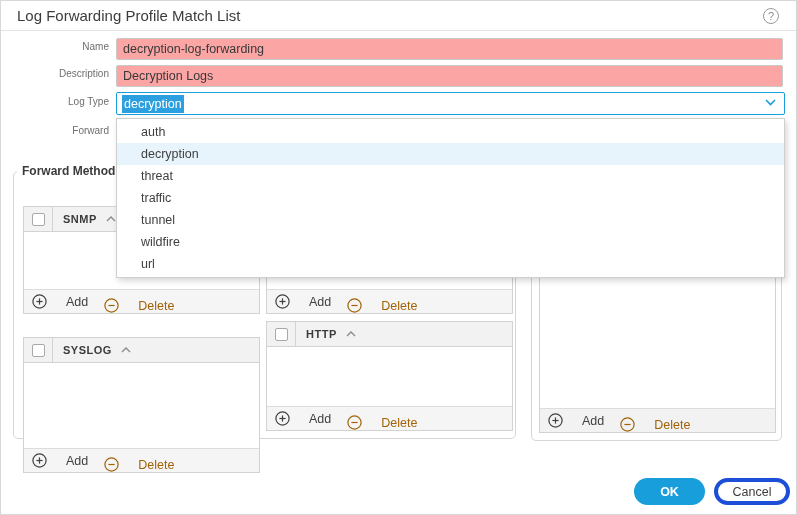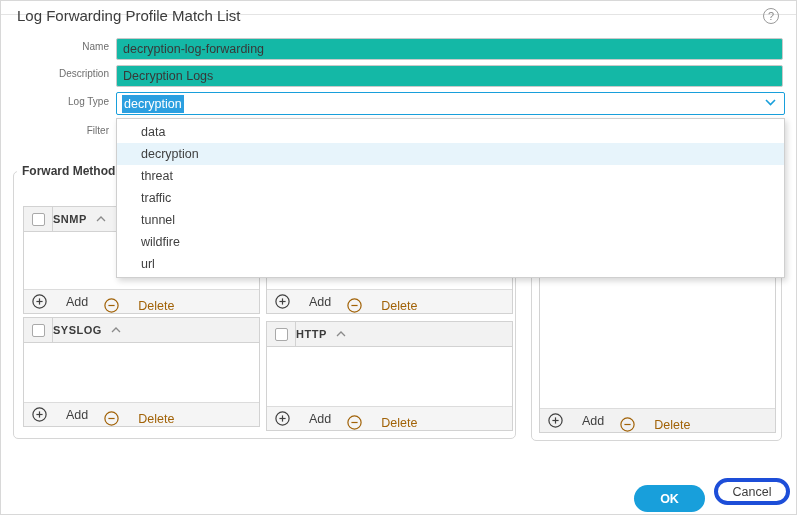--- a/index.html
+++ b/index.html
@@ -16,21 +16,21 @@
     position: relative;
     width: 797px; height: 515px;
     background: #fff;
     border: 1px solid #d8d8d8;
     overflow: hidden;
     font-size: 12.5px;
     color: #3d3d3d;
   }
   
   .titlebar {
-    position: absolute; top: 0; left: 0; right: 0; height: 14px;
+    position: absolute; top: 0; left: 0; right: 0; height: 30px;
     border-bottom: 1px solid #e4e4e4; background: #fff;
   }
   .dialog-title {
     position: absolute; left: 16px; top: 0; line-height: 29px;
     font-size: 15px; font-weight: 500; color: #3c3c3c;
   }
   .help-icon {
     position: absolute; right: 17px; top: 7px;
     width: 16px; height: 16px; border: 1px solid #9a9a9a; border-radius: 50%;
     color: #8b8b8b; font-size: 11px; line-height: 14px; text-align: center;
@@ -38,21 +38,21 @@
   }
   
   .form-label {
     position: absolute; left: 0; width: 108px; text-align: right;
     color: #6e6e6e; font-size: 10px;
   }
   .form-input {
     position: absolute; left: 115px; width: 667px; height: 22px;
     border: 1px solid #c9c9c9; border-radius: 2px;
     font-family: inherit; font-size: 12.5px; color: #383838;
-    padding: 0 6px; background: #14b8a6;
+    padding: 0 6px; background: #fca5a5;
   }
   .combo {
     position: absolute; left: 115px; top: 91px; width: 669px; height: 23px;
     border: 1.5px solid var(--accent); border-radius: 2px; background: #fff;
     display: flex; align-items: center; padding: 0 5px; z-index: 5; cursor: pointer;
   }
   .combo-selected {
     background: var(--selection); color: #fff; padding: 1px 2px; line-height: 16px;
   }
   .combo-chevron {
@@ -80,57 +80,57 @@
     font-size: 12px; font-weight: bold; color: #3b3b3b;
   }
   .right-fieldset { left: 530px; top: 180px; width: 251px; height: 260px; }
   
   .panel {
     position: absolute; display: flex; flex-direction: column;
     border: 1px solid #d2d2d2; background: #fff;
   }
   .panel-snmp   { left: 22px;  top: 205px; width: 237px; height: 108px; }
   .panel-email  { left: 265px; top: 205px; width: 247px; height: 108px; }
-  .panel-syslog { left: 22px;  top: 316px; width: 237px; height: 110px; }
+  .panel-syslog { left: 22px;  top: 336px; width: 237px; height: 136px; }
   .panel-http   { left: 265px; top: 320px; width: 247px; height: 110px; }
   .panel-right  { left: 538px; top: 200px; width: 237px; height: 232px; }
   .panel-header {
     flex: 0 0 25px; background: #f2f2f2; border-bottom: 1px solid #d2d2d2;
     display: flex; align-items: center; cursor: pointer;
   }
   .checkbox-cell {
     width: 29px; align-self: stretch; border-right: 1px solid #d2d2d2;
     display: flex; align-items: center; justify-content: center;
   }
   .checkbox {
     width: 13px; height: 13px; border: 1px solid #a9a9a9; border-radius: 2px;
     background: #fff; cursor: pointer;
   }
   .panel-title {
-    font-size: 11px; font-weight: bold;
+    margin-left: 10px; font-size: 11px; font-weight: bold;
     letter-spacing: 0.5px; color: #3b3b3b;
   }
   .collapse-icon { margin-left: 9px; color: #8a8a8a; display: flex; cursor: pointer; }
   .panel-body { flex: 1 1 auto; background: #fff; }
   .panel-footer {
     flex: 0 0 24px; background: #f5f5f5; border-top: 1px solid #dcdcdc;
     display: flex; align-items: center; padding-left: 8px; gap: 16px;
   }
   .action { display: flex; align-items: center; gap: 19px; cursor: pointer; }
   .action.add { color: #404040; }
   .action.disabled { color: #a16207; cursor: default; margin-top: 8px; }
   .action svg { display: block; }
   
   .btn {
     position: absolute; top: 477px; height: 27px; border-radius: 14px;
     font-family: inherit; font-size: 12.5px; cursor: pointer;
   }
   .btn-ok {
     left: 633px; width: 71px; background: var(--accent); color: #fff;
-    font-weight: bold; border: none; margin-top: 7px;
+    font-weight: bold; border: none;
   }
   .btn-cancel {
     left: 713px; width: 76px; background: #fff; color: #3d3d3d;
     border: 4px solid #1d4ed8;
   }
 </style>
 </head>
 <body>
 
 <div class="screen">
@@ -149,21 +149,21 @@
   <div class="form-label" style="top:95px">Log Type</div>
   <div class="combo">
     <span class="combo-selected">decryption</span>
     <span class="combo-chevron">
       <svg width="11" height="7" viewBox="0 0 11 7">
           <polyline points="1,1 5.5,5.5 10,1" fill="none" stroke="currentColor" stroke-width="1.6"></polyline>
         </svg>
     </span>
   </div>
 
-  <div class="form-label" style="top:124px">Filter</div>
+  <div class="form-label" style="top:124px">Forward</div>
 
   <div class="fieldset fm-fieldset">
     <span class="legend">Forward Method</span>
   </div>
 
   <div class="panel panel-snmp">
     <div class="panel-header">
       <span class="checkbox-cell">
           <span class="checkbox"></span>
         </span>
@@ -300,21 +300,21 @@
         <svg width="15" height="15" viewBox="0 0 15 15">
             <circle cx="7.5" cy="7.5" r="6.6" fill="none" stroke="currentColor" stroke-width="1.2"></circle>
             <line x1="4.4" y1="7.5" x2="10.6" y2="7.5" stroke="currentColor" stroke-width="1.2"></line>
           </svg>
         <span>Delete</span>
       </span>
     </div>
   </div>
 
   <div class="dropdown">
-    <div class="dropdown-option">data</div>
+    <div class="dropdown-option">auth</div>
     <div class="dropdown-option highlighted">decryption</div>
     <div class="dropdown-option">threat</div>
     <div class="dropdown-option">traffic</div>
     <div class="dropdown-option">tunnel</div>
     <div class="dropdown-option">wildfire</div>
     <div class="dropdown-option">url</div>
   </div>
 
   <button class="btn btn-ok">OK</button>
   <button class="btn btn-cancel">Cancel</button>

